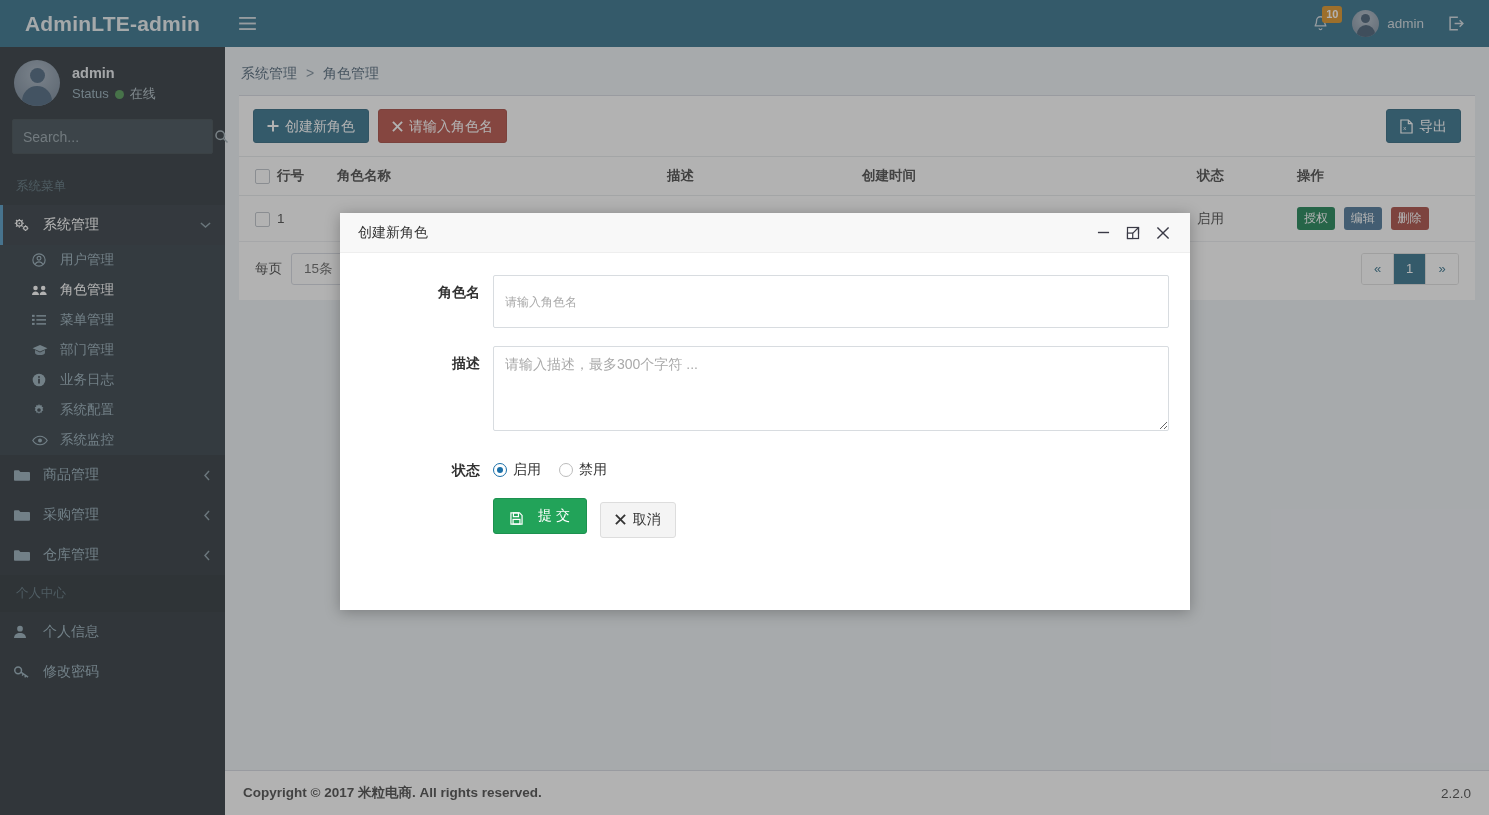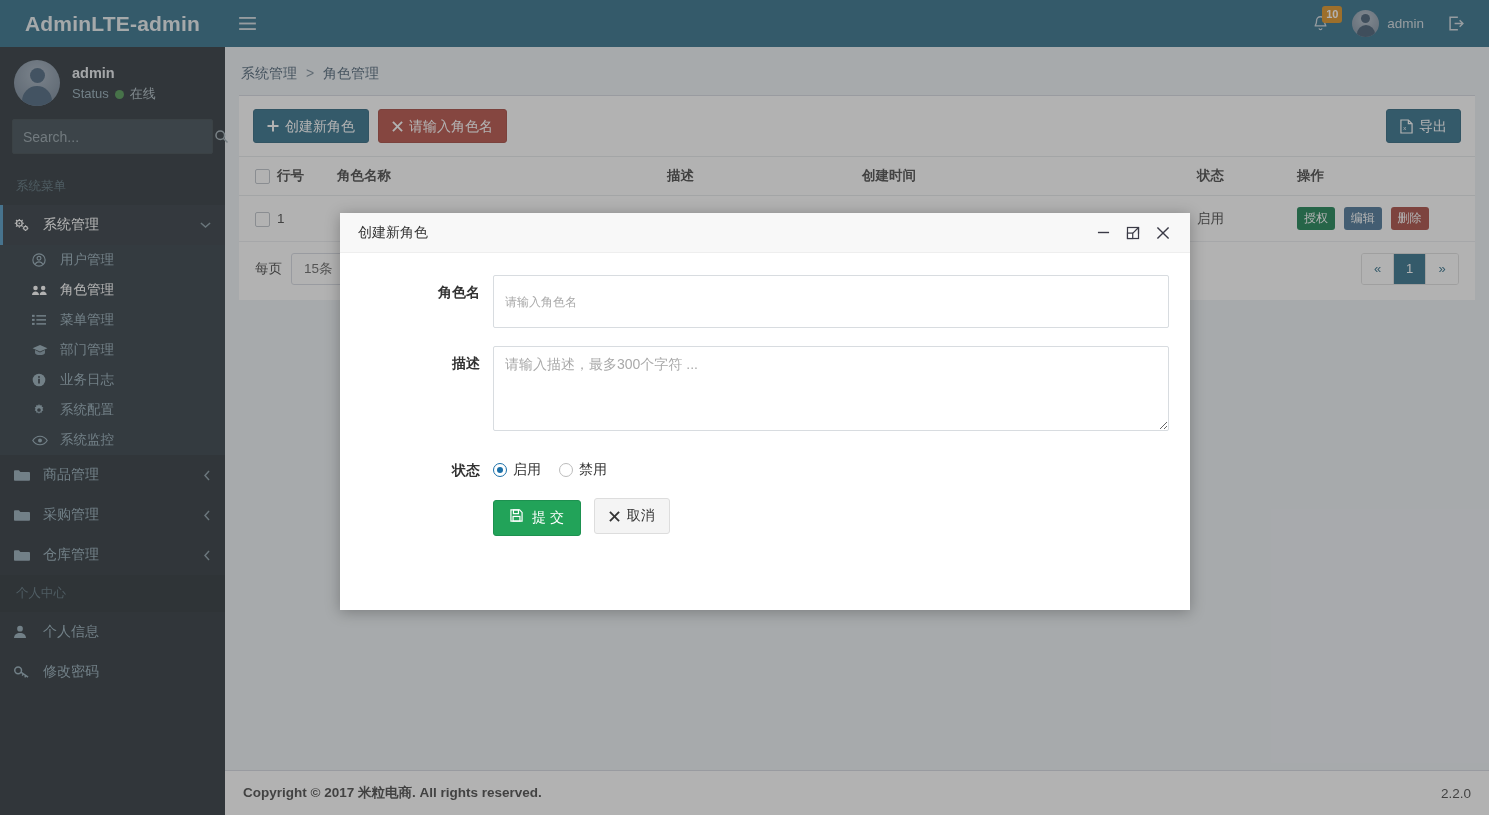--- a/index.html
+++ b/index.html
@@ -257,21 +257,21 @@
   }
   .radio.on { border-color: #1a6fa8; }
   .radio.on::after {
     content: ""; position: absolute; left: 3px; top: 3px; width: 6px; height: 6px;
     border-radius: 50%; background: #1a6fa8;
   }
   .radio-lbl { font-size: 14px; color: #333; margin-right: 12px; }
   .btn-submit {
     background: #22a359; color: #fff; border: 1px solid #1d9150;
     padding: 8px 16px; font-size: 14px; border-radius: 3px; cursor: pointer;
-    display: inline-flex; align-items: flex-start; gap: 9px; font-family: inherit;
+    display: inline-flex; align-items: flex-end; gap: 15px; font-family: inherit;
   }
   .btn-cancel {
     background: #f4f4f4; color: #333; border: 1px solid #ddd;
     padding: 8px 14px; font-size: 14px; border-radius: 3px; cursor: pointer;
     margin-left: 9px; display: inline-flex; align-items: center; gap: 7px; font-family: inherit;
   }
   svg { display: block; }
 </style>
 </head>
 <body>

